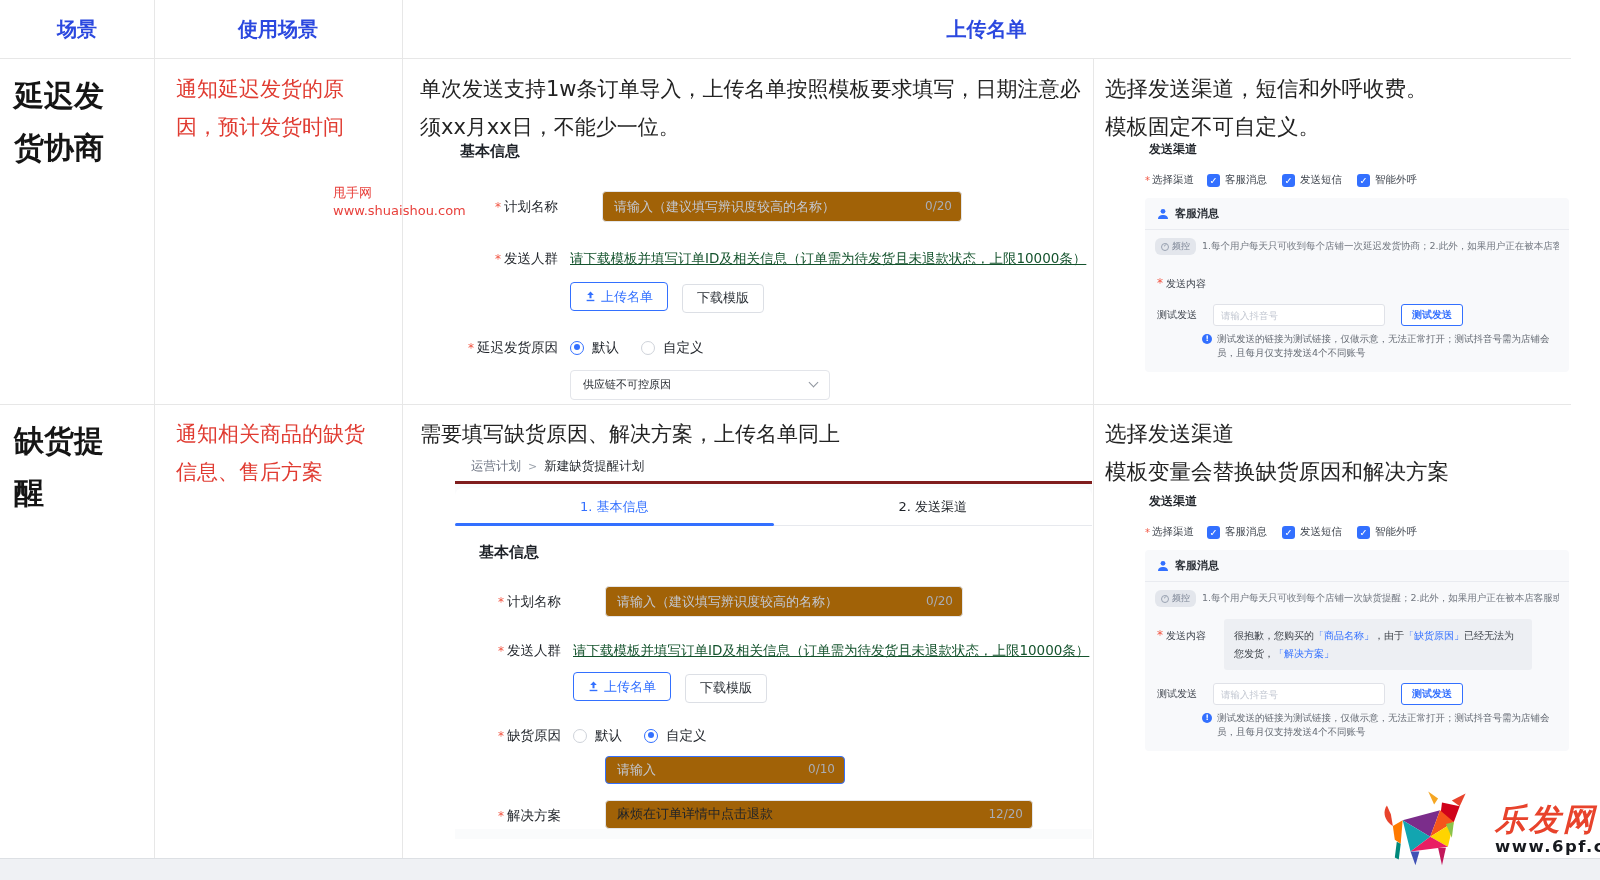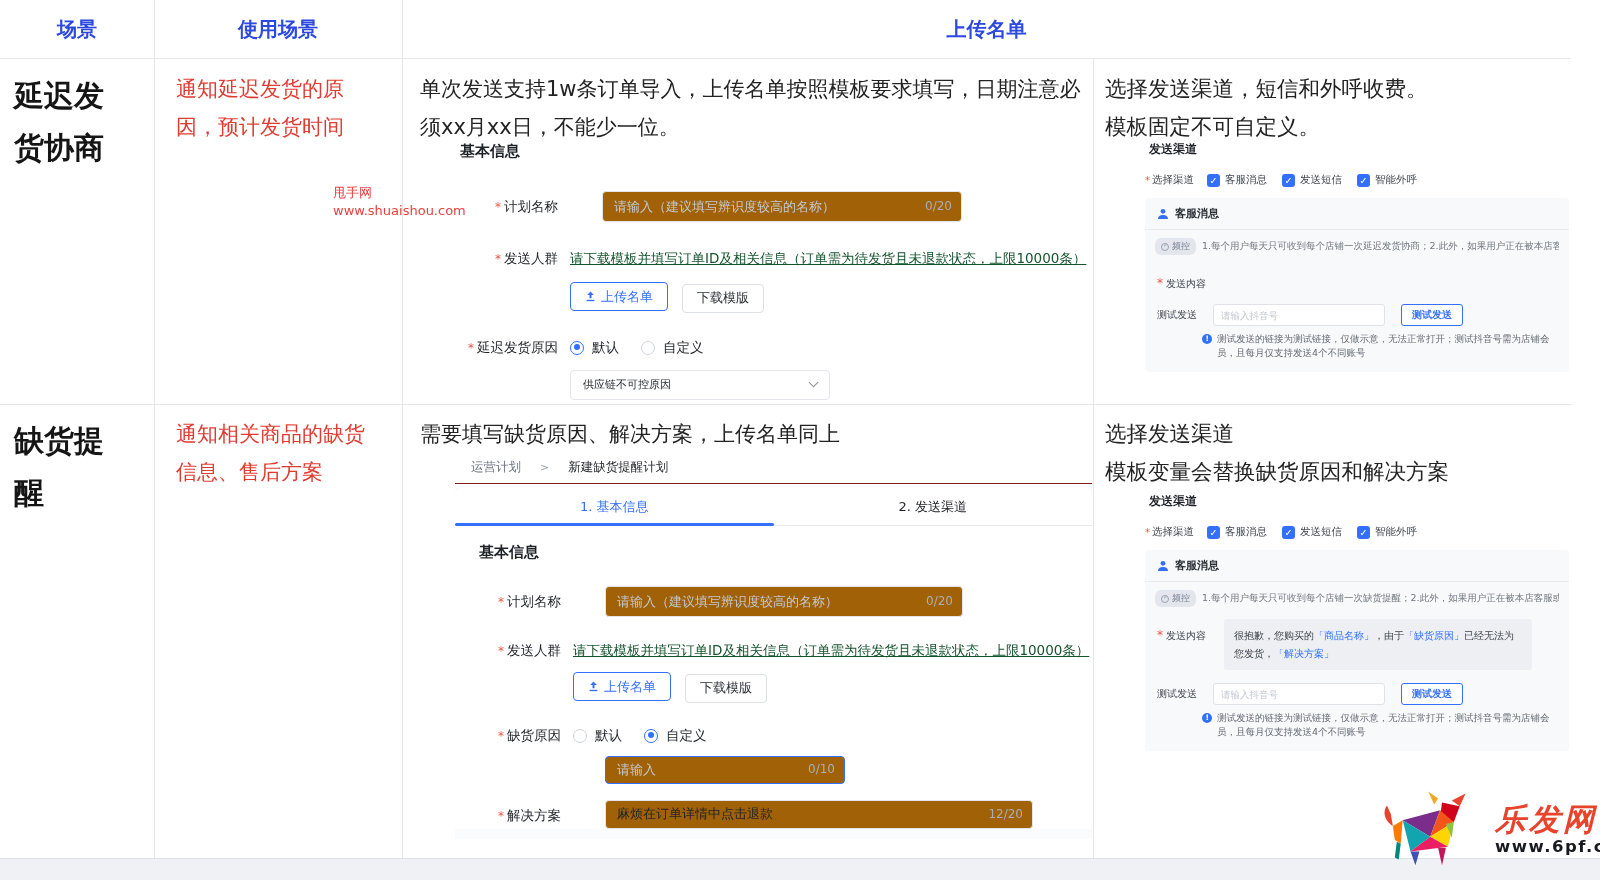--- a/index.html
+++ b/index.html
@@ -48,21 +48,21 @@
   .radio.unsel { border:1.5px solid #cfd3da; }
   .radio.sel { border:1.5px solid #3370ff; }
   .radio.sel::after { content:""; position:absolute; left:2.5px; top:2.5px; width:6px; height:6px; border-radius:50%; background:#3370ff; }
   .radio-lab { font-size:13.5px; color:#1f2329; margin-right:14px; }
   .select { width:260px; height:30px; border:1px solid #e3e5ea; border-radius:4px; display:flex; align-items:center;
             justify-content:space-between; padding:0 12px; font-size:11px; color:#1f2329; background:#fff; cursor:pointer; }
   .chev { width:7px; height:7px; border-right:1.6px solid #8f959e; border-bottom:1.6px solid #8f959e; transform:rotate(45deg); margin-top:-4px; }
 
   
   .shot2 { position:absolute; left:455px; top:452px; width:637px; height:387px; background:#fafbfc; overflow:hidden; }
-  .crumb { height:32px; background:#fff; border-bottom:1px solid #7f1d1d; display:flex; align-items:center; gap:19px;
+  .crumb { height:32px; background:#fff; border-bottom:3px solid #7f1d1d; display:flex; align-items:center; gap:7px;
            padding-left:16px; font-size:12.5px; }
   .crumb .c1 { color:#6b7280; cursor:pointer; }
   .crumb .csep { color:#9aa1ab; font-size:11px; }
   .crumb .c2 { color:#1f2329; }
   .card { margin-top:4px; background:#fff; border-radius:8px 8px 0 0; }
   .tabs { position:relative; height:38px; display:flex; border-bottom:1px solid #e7e9ee; }
   .tab { flex:1; display:flex; align-items:center; justify-content:center; font-size:13px; cursor:pointer; }
   .tab.active { color:#3370ff; }
   .tab.idle { color:#1f2329; }
   .tab-underline { position:absolute; left:0; bottom:-1px; width:50%; height:3px; background:#3370ff; border-radius:2px; }

